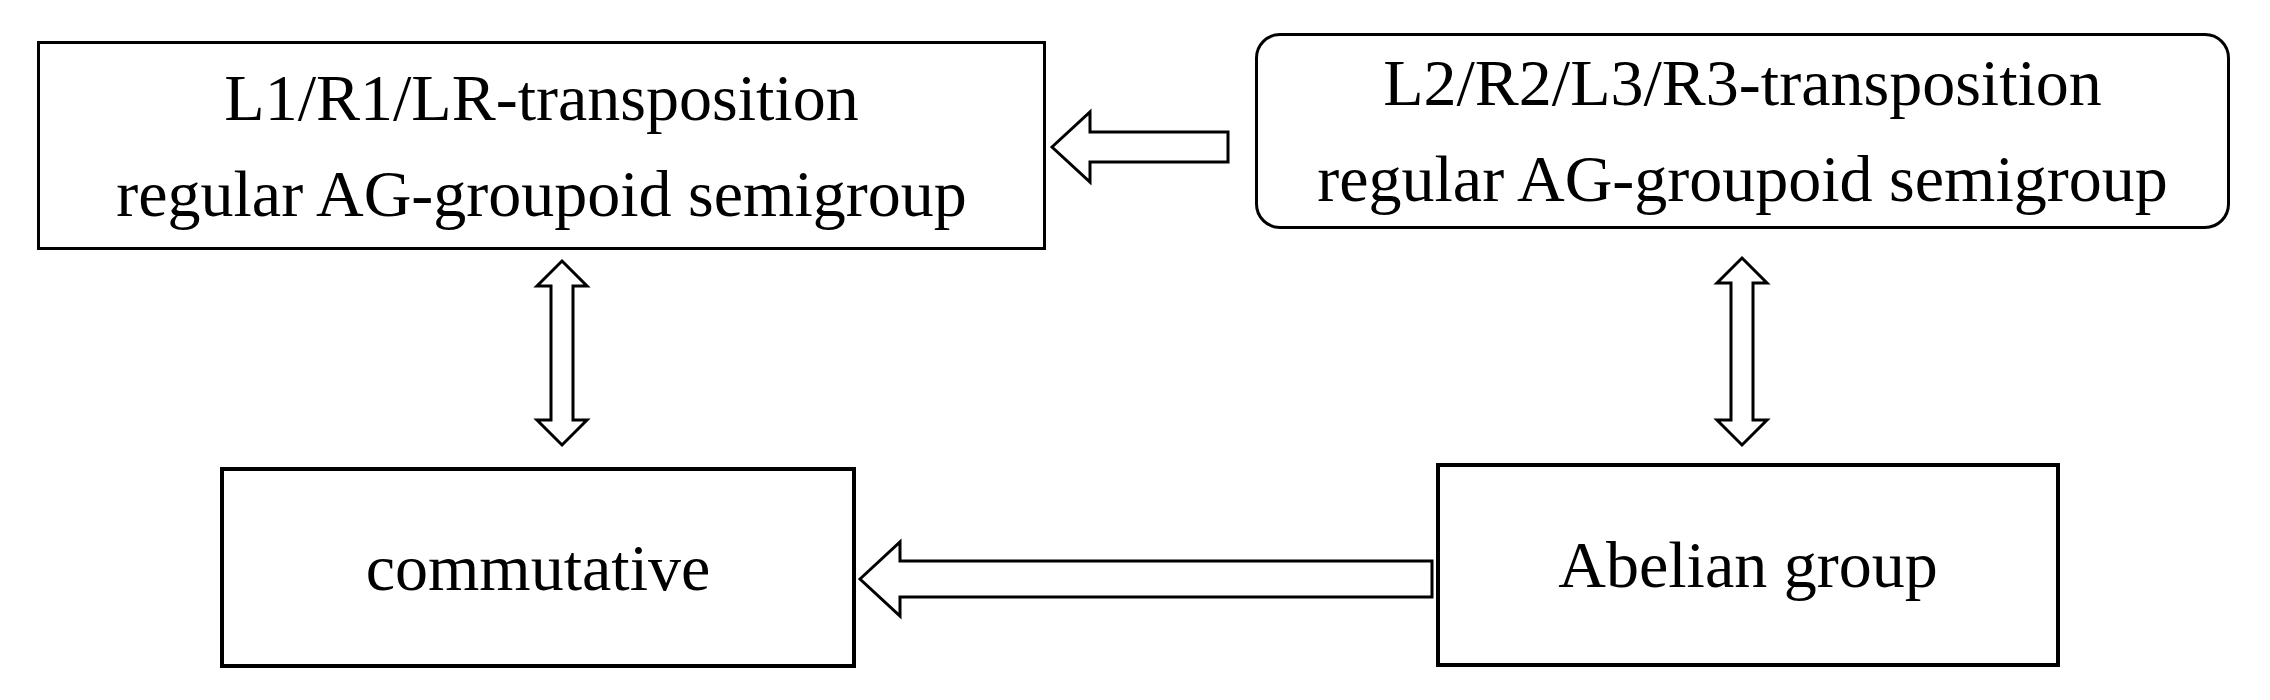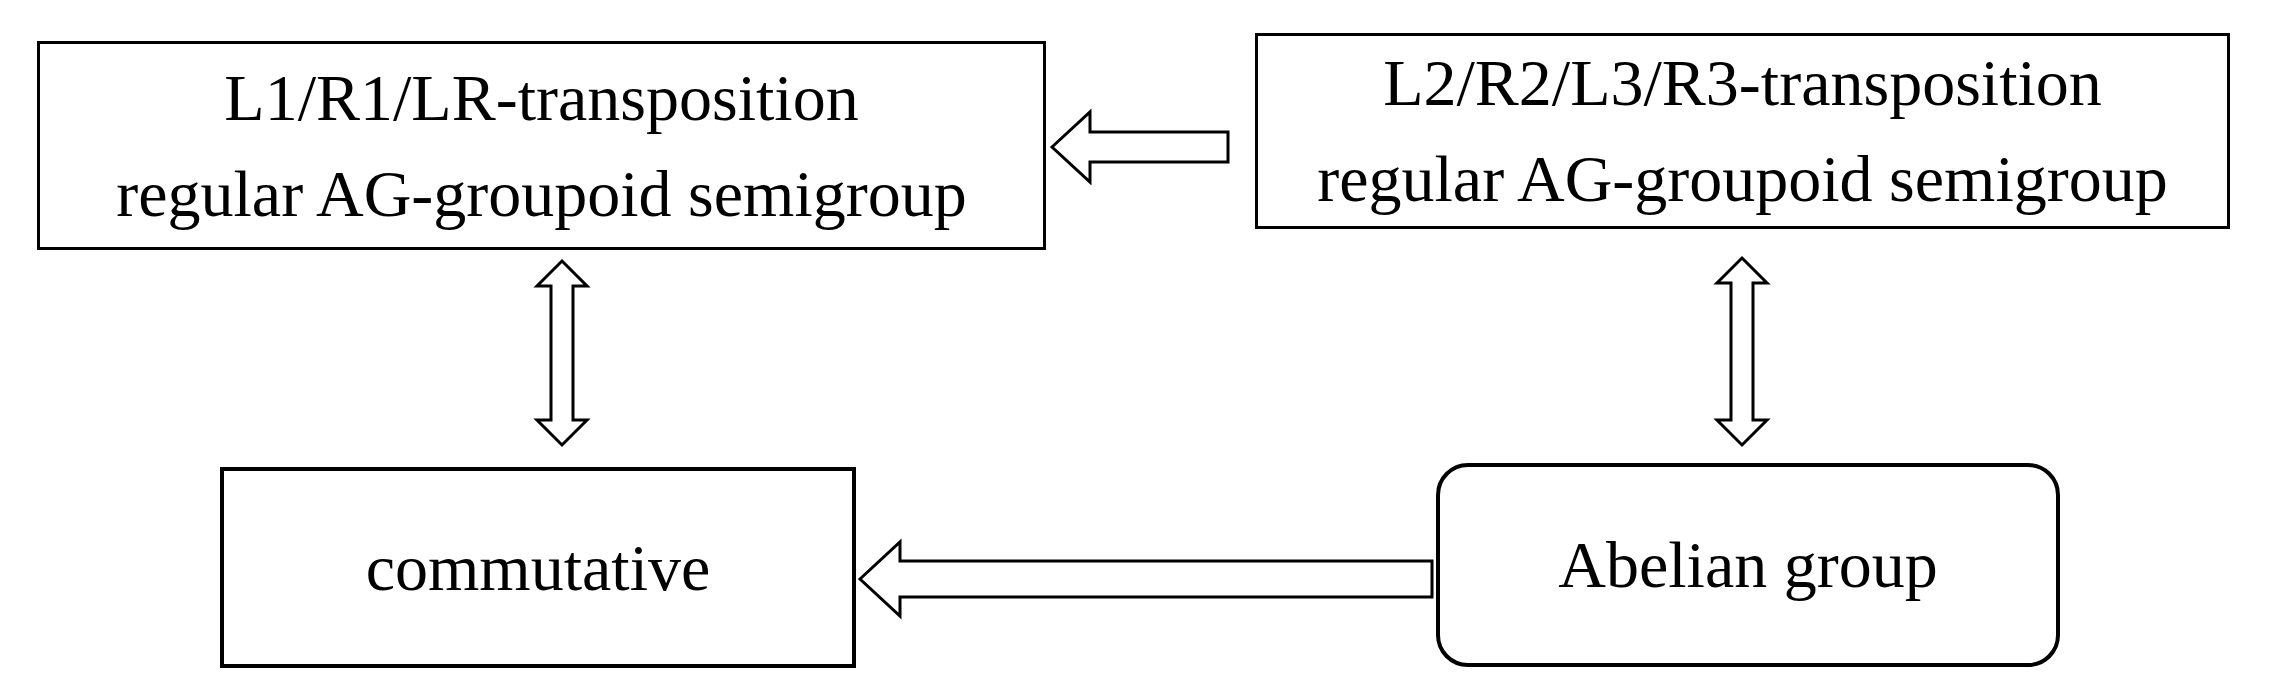--- a/index.html
+++ b/index.html
@@ -27,23 +27,23 @@
     text-align: center;
     box-sizing: border-box;
     z-index: 2;
   }
   .node .line {
     font-size: 66px;
     line-height: 96px;
     white-space: nowrap;
   }
   .node-top-left   { left: 37px;   top: 41px;  width: 1009px; height: 209px; }
-  .node-top-right  { left: 1255px; top: 33px;  width: 975px;  height: 196px; }
+  .node-top-right  { left: 1255px; top: 33px;  width: 975px;  height: 196px; border-radius: 25px; }
   .node-bottom-left  { left: 220px;  top: 467px; width: 636px; height: 201px; border-width: 4px; }
-  .node-bottom-right { left: 1436px; top: 463px; width: 624px; height: 204px; border-width: 4px; border-radius: 32px; }
+  .node-bottom-right { left: 1436px; top: 463px; width: 624px; height: 204px; border-width: 4px; }
   .arrow-layer {
     position: absolute;
     left: 0; top: 0;
     width: 2270px;
     height: 700px;
     z-index: 1;
   }
   .arrow-layer polygon {
     fill: #ffffff;
     stroke: #000000;

